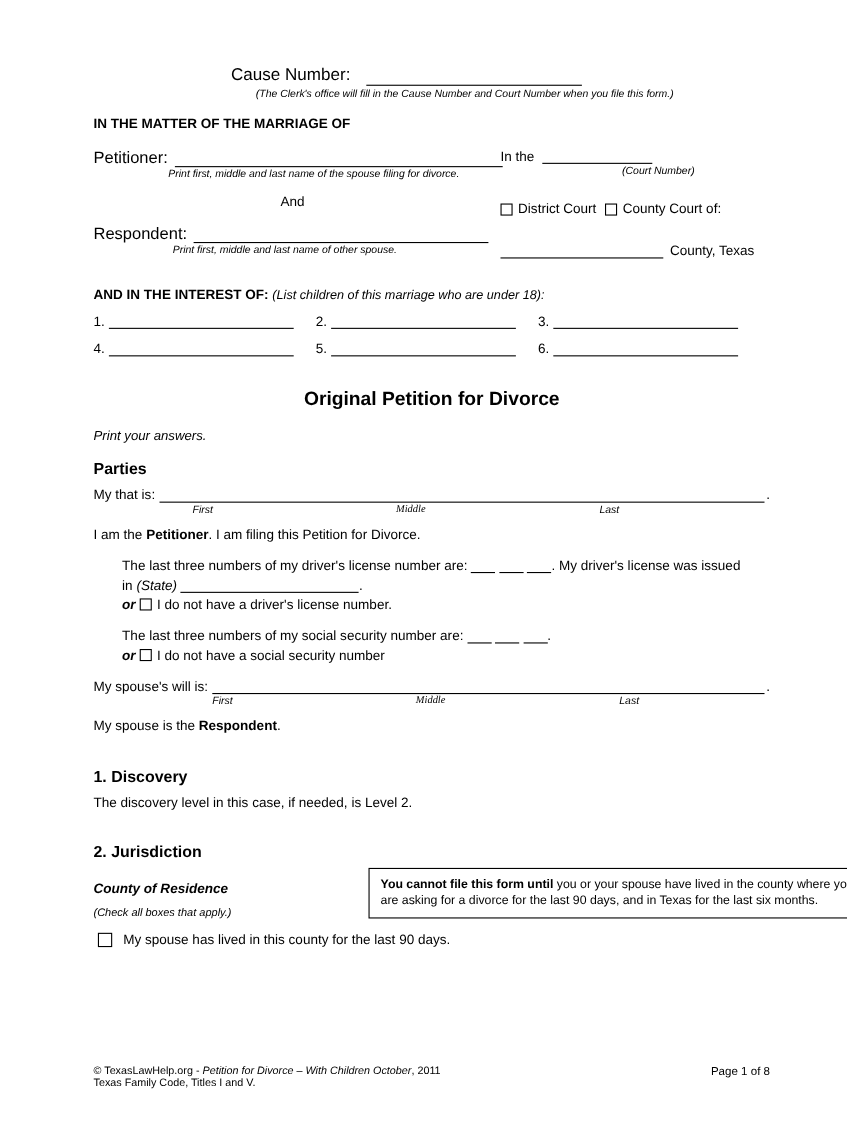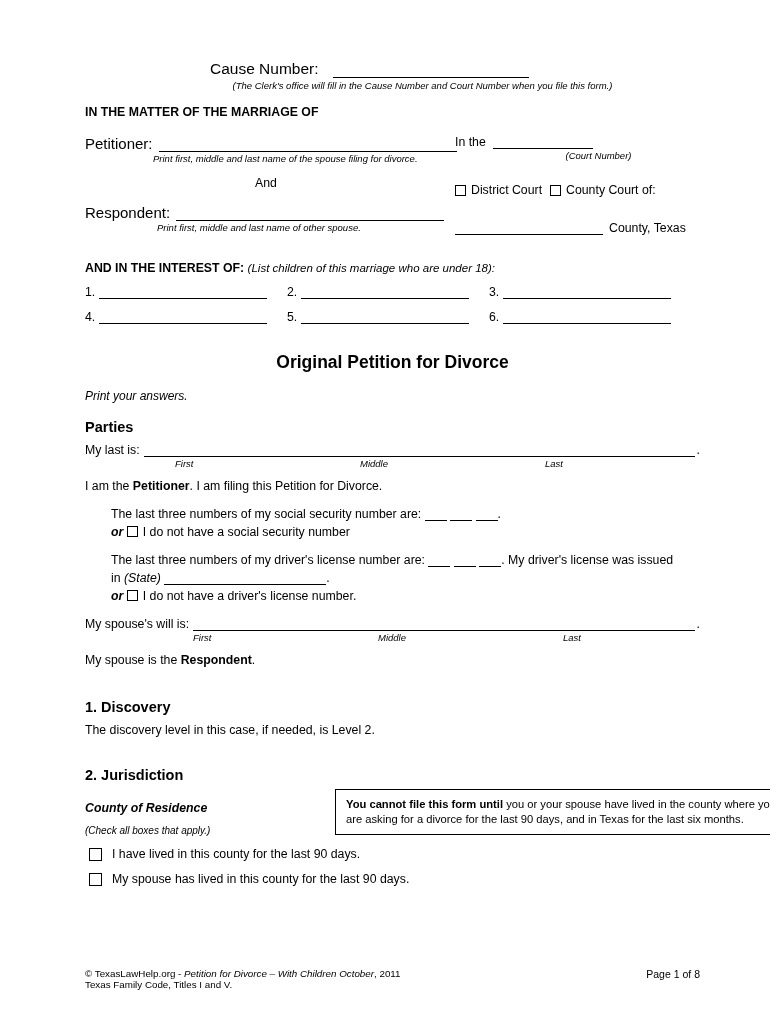--- a/index.html
+++ b/index.html
@@ -162,21 +162,21 @@
   .name-row { display: flex; align-items: flex-end; font-size: 12.3px; }
   .name-line { flex: 1; margin: 0 2px 0 4px; }
   .name-caps {
     display: flex;
     font-size: 9.5px;
     font-style: italic;
     margin-top: 1px;
     padding-left: 90px;
   }
   .name-caps span:nth-child(1) { width: 185px; }
-  .name-caps span:nth-child(2) { width: 185px; }
+  .name-caps span:nth-child(2) { width: 185px; font-family: Liberation Serif, serif; }
   .indent { padding-left: 26px; }
   .blank-short { width: 22px; }
   .blank-state { width: 162px; }
   .or-line { margin-top: 3px; font-size: 12.3px; }
 
   .numbered {
     font-size: 14.5px;
     font-weight: bold;
     margin: 26px 0 8px 0;
   }
@@ -317,64 +317,64 @@
     </div>
   </div>
 
   <h1 class="title">Original Petition for Divorce</h1>
 
   <div class="print-answers">Print your answers.</div>
 
   <h2 class="section">Parties</h2>
 
   <div class="name-row">
-    <span>My last is:</span>
+    <span>My that is:</span>
     <span class="line name-line"></span>
     <span>.</span>
   </div>
   <div class="name-caps">
     <span>First</span>
     <span>Middle</span>
     <span>Last</span>
   </div>
 
   <div class="body-line" style="margin-top:10px;">
     <span>I am the </span><span class="bold">Petitioner</span><span>.  I am filing this Petition for Divorce.</span>
+  </div>
+
+  <div class="indent" style="margin-top:14px;">
+    <div class="body-line">
+      <span>The last three numbers of my driver's license number are:</span>
+      <span class="line blank-short"></span>
+      <span class="line blank-short"></span>
+      <span class="line blank-short"></span><span>. My driver's license was issued</span>
+    </div>
+    <div class="body-line">
+      <span>in </span><span class="ital">(State)</span>
+      <span class="line blank-state"></span><span>.</span>
+    </div>
+    <div class="or-line">
+      <span class="bold ital">or</span>
+      <span class="checkbox"></span><span>I do not have a driver's license number.</span>
+    </div>
   </div>
 
   <div class="indent" style="margin-top:14px;">
     <div class="body-line">
       <span>The last three numbers of my social security number are:</span>
       <span class="line blank-short"></span>
       <span class="line blank-short"></span>
       <span class="line blank-short"></span><span>.</span>
     </div>
     <div class="or-line">
       <span class="bold ital">or</span>
       <span class="checkbox"></span><span>I do not have a social security number</span>
     </div>
   </div>
 
-  <div class="indent" style="margin-top:14px;">
-    <div class="body-line">
-      <span>The last three numbers of my driver's license number are:</span>
-      <span class="line blank-short"></span>
-      <span class="line blank-short"></span>
-      <span class="line blank-short"></span><span>. My driver's license was issued</span>
-    </div>
-    <div class="body-line">
-      <span>in </span><span class="ital">(State)</span>
-      <span class="line blank-state"></span><span>.</span>
-    </div>
-    <div class="or-line">
-      <span class="bold ital">or</span>
-      <span class="checkbox"></span><span>I do not have a driver's license number.</span>
-    </div>
-  </div>
-
   <div class="name-row" style="margin-top:14px;">
     <span>My spouse's will is:</span>
     <span class="line name-line"></span>
     <span>.</span>
   </div>
   <div class="name-caps" style="padding-left:108px;">
     <span>First</span>
     <span>Middle</span>
     <span>Last</span>
   </div>
@@ -389,24 +389,20 @@
   <div style="position:relative;">
     <div class="numbered" style="margin-top:30px;">2.  Jurisdiction</div>
 
     <div class="notice-box" style="top:22px;">
       <span class="bold">You cannot file this form until</span><span> you or your spouse have lived in the county where you are asking for a divorce for the last 90 days, and in Texas for the last six months.</span>
     </div>
 
     <div class="sub-head" style="margin-top:18px;">County of Residence</div>
     <div class="check-note">(Check all boxes that apply.)</div>
 
-    <div class="check-row">
-      <span class="checkbox"></span>
-      <span>I have lived in this county for the last 90 days.</span>
-    </div>
     <div class="check-row">
       <span class="checkbox"></span>
       <span>My spouse has lived in this county for the last 90 days.</span>
     </div>
   </div>
 
   <div class="footer">
     <div>
       <div>
         <span>© TexasLawHelp.org - </span><span class="ital">Petition for Divorce – With Children October</span><span>, 2011</span>

